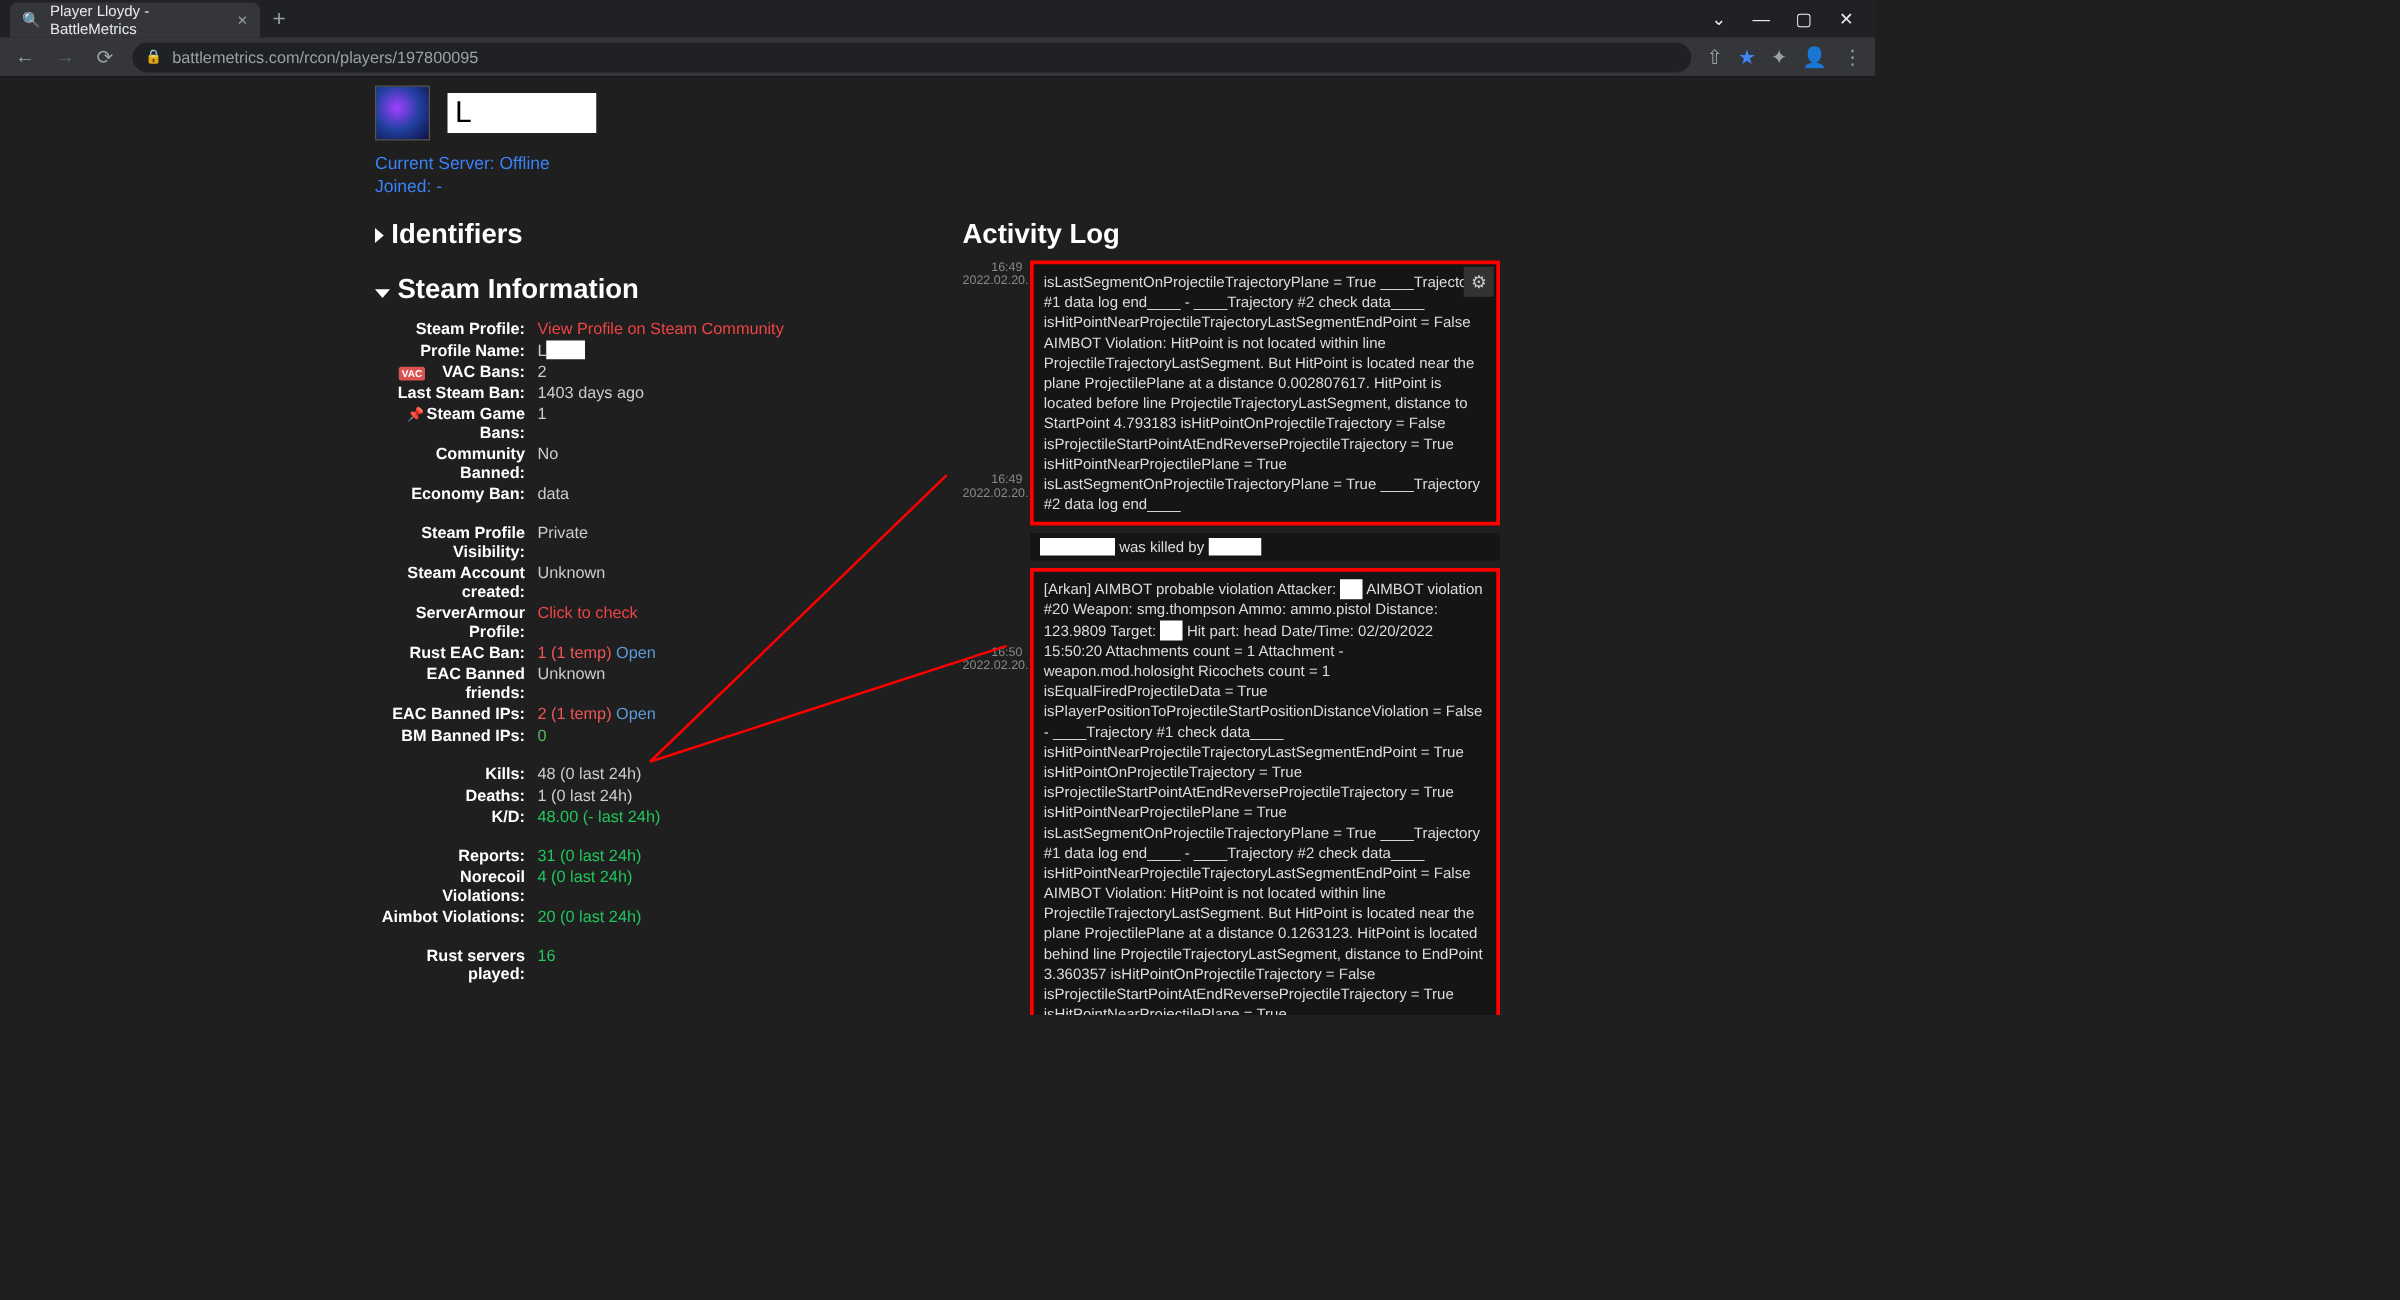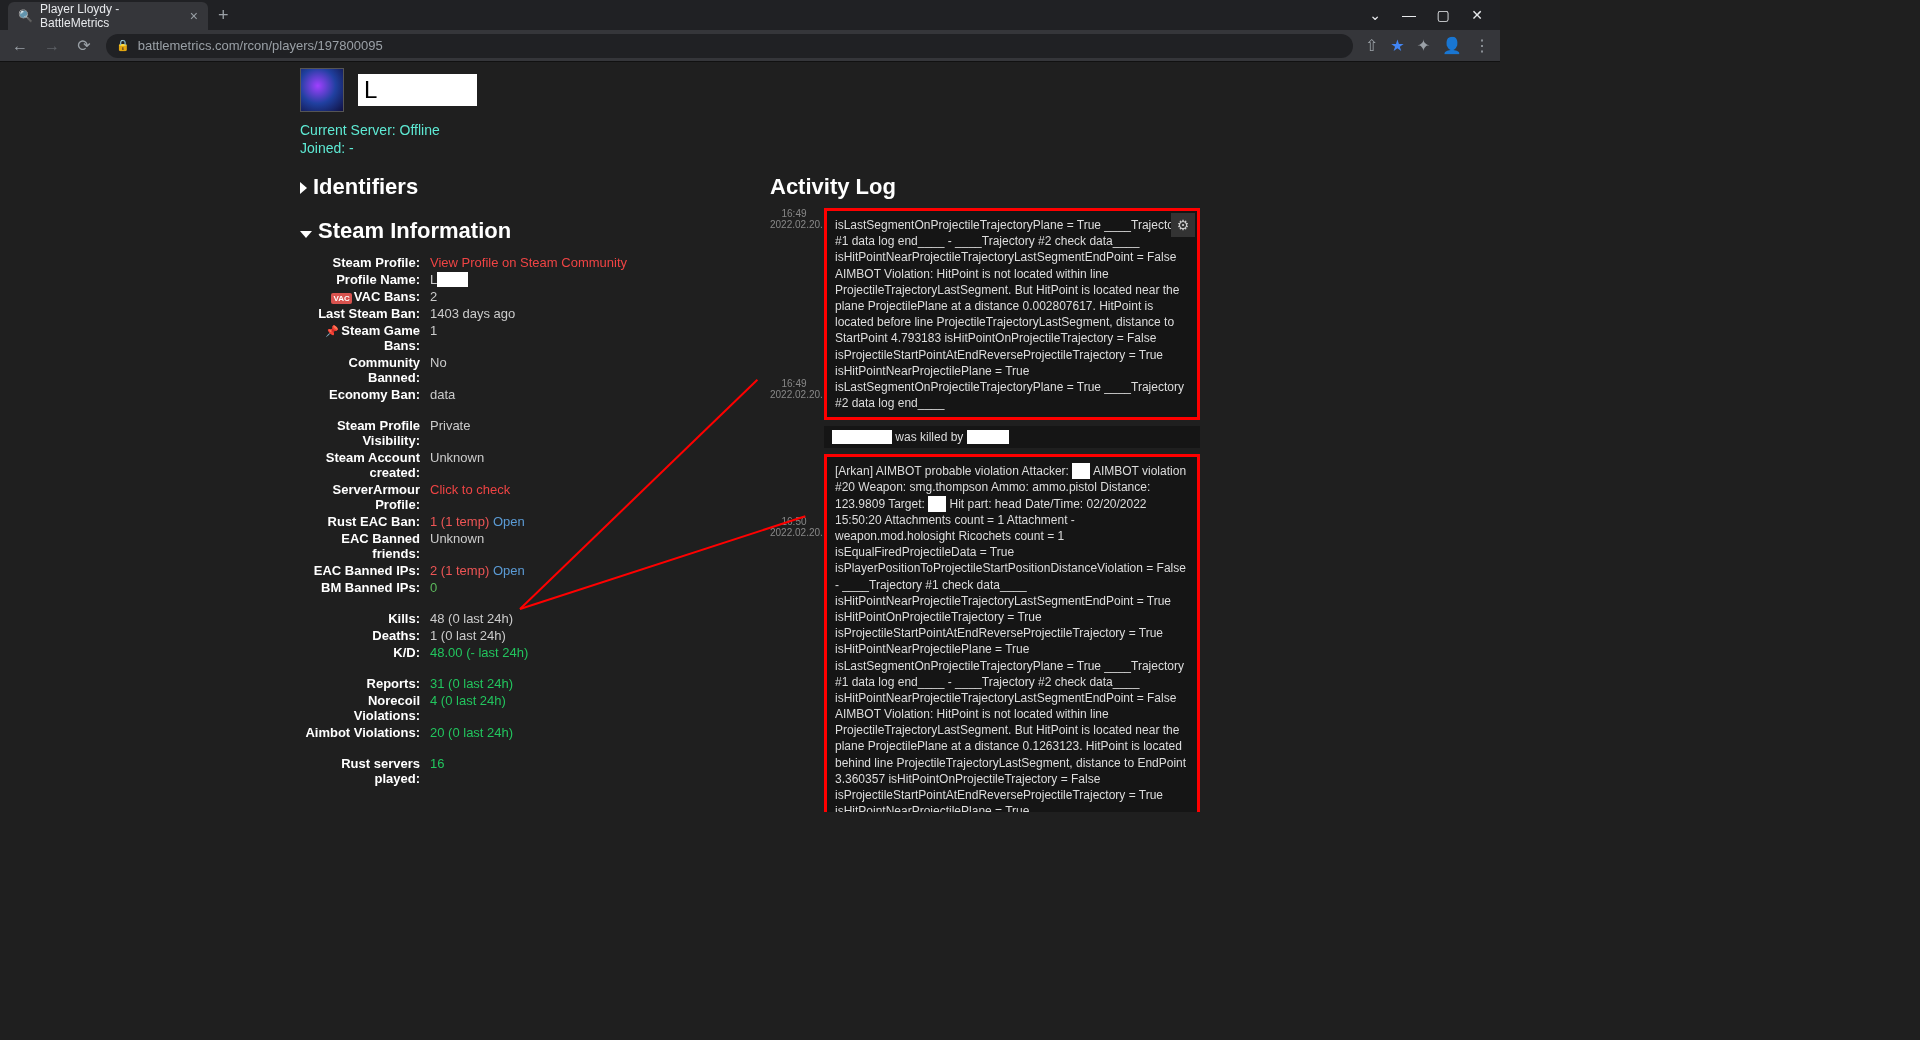--- a/index.html
+++ b/index.html
@@ -98,48 +98,48 @@
   background: radial-gradient(circle at 40% 40%, #a040ff 0%, #2040a0 50%, #101040 100%);
 }
 .player-name {
   background: #fff;
   color: #000;
   padding: 2px 28px 2px 6px;
   font-size: 24px;
   font-weight: 500;
   display:inline-block;
 }
-.meta-line { font-size: 14px; color: #5eead4; margin: 2px 0; }
+.meta-line { font-size: 14px; color: #3b82f6; margin: 2px 0; }
 
 .two-col { display:flex; gap:40px; margin-top: 18px; }
 .left-col { width: 430px; }
 .right-col { flex: 1; }
 
 h2 { font-size: 22px; font-weight: 600; color: #fff; margin-bottom: 10px; display:flex; align-items:flex-end; gap:6px; }
 .caret::before { content: ""; display:inline-block; width:0; height:0; border-left:7px solid #fff; border-top:6px solid transparent; border-bottom:6px solid transparent; }
 .caret-down::before { content:""; display:inline-block; width:0; height:0; border-top:7px solid #fff; border-left:6px solid transparent; border-right:6px solid transparent; }
 
 .info-grid { font-size: 13px; }
 .info-row { display: flex; padding: 1px 0; }
 .info-label { width: 130px; text-align: right; font-weight: 600; color: #fff; padding-right: 10px; }
 .info-val { color: #ccc; }
 .info-val.link { color: #ef4444; cursor:pointer; }
 .info-val.red { color: #22c55e; }
 .info-val.red-open { color: #e55; }
 .info-val.red-open .open { color: #5b9bd5; cursor:pointer; }
 .info-val.green { color: #5cb85c; }
 .info-section-gap { height: 14px; }
 .pin-icon { color: #e55; font-size:11px; margin-right:2px; }
-.vac-icon { background:#d9534f; color:#fff; font-size:8px; font-weight:bold; padding:1px 2px; margin-right:2px; border-radius:2px;}
+.vac-icon { background:#d9534f; color:#fff; font-size:8px; font-weight:bold; padding:1px 2px; margin-right:14px; border-radius:2px;}
 
 .redact { background:#fff; color:#fff; display:inline-block; }
 
 .activity-log h2 { margin-bottom: 8px; }
 .log-area { display:flex; gap:6px; }
-.log-times { width: 48px; font-size: 10px; color: #888; text-align:center; flex-shrink:0; }
+.log-times { width: 48px; font-size: 10px; color: #888; text-align:right; flex-shrink:0; }
 .log-time-block { margin-bottom: 4px; }
 .log-entries { flex:1; position:relative; }
 .log-entry {
   background: #151515;
   border: 1px solid #333;
   padding: 6px 8px;
   font-size: 12px;
   line-height: 1.35;
   color: #ddd;
   margin-bottom: 6px;

